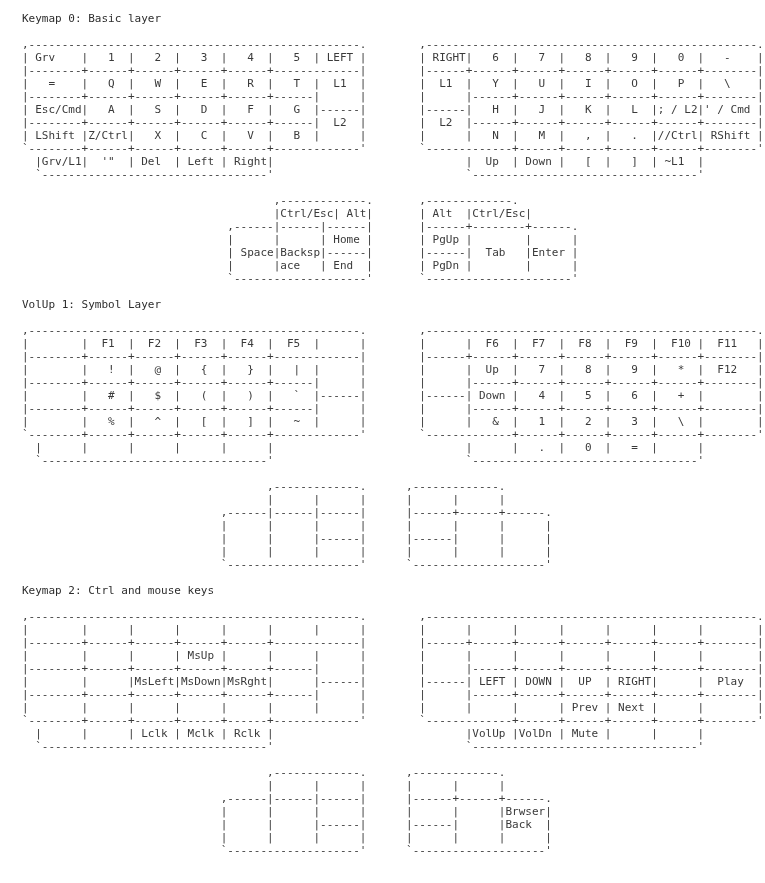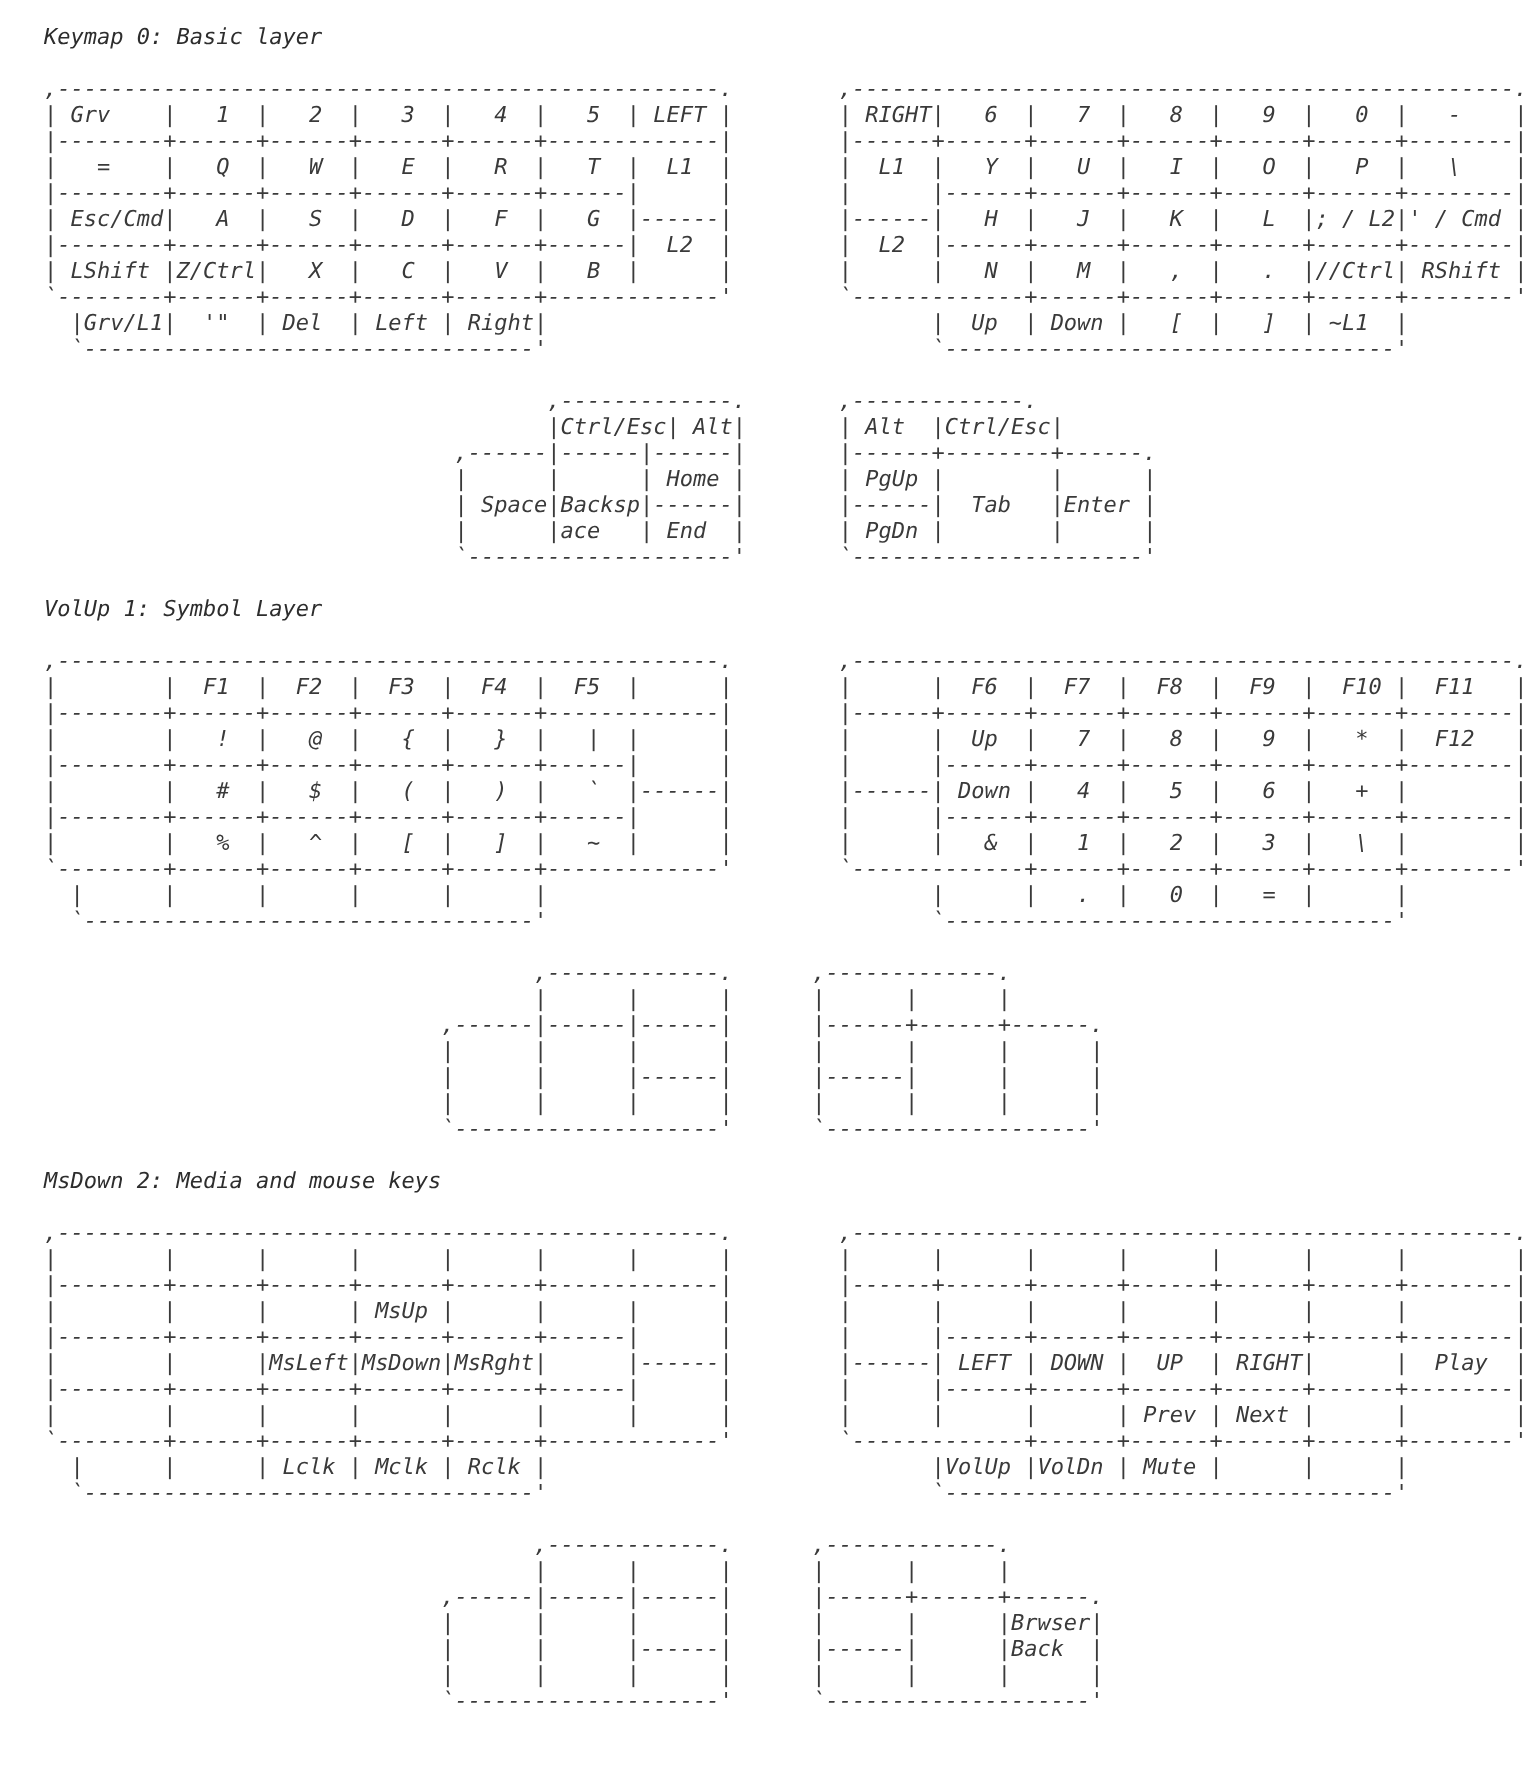--- a/index.html
+++ b/index.html
@@ -6,21 +6,20 @@
   body {
     width: 765px;
     height: 883px;
     background: #ffffff;
     overflow: hidden;
     font-family: "DejaVu Sans Mono", "Liberation Mono", monospace;
     color: #2d2d2d;
   }
   .doc {
     padding: 12px 0 0 22px;
-    font-style: italic;
   }
   .keymap { margin: 0 0 13px 0; }
   .keymap-title {
     font-size: 11px;
     line-height: 13px;
     margin: 0 0 13px 0;
     white-space: pre;
     color: #2d2d2d;
   }
   .keymap-art {
@@ -77,21 +76,21 @@
                                      ,-------------.      ,-------------.
                                      |      |      |      |      |      |
                               ,------|------|------|      |------+------+------.
                               |      |      |      |      |      |      |      |
                               |      |      |------|      |------|      |      |
                               |      |      |      |      |      |      |      |
                               `--------------------'      `--------------------'</pre>
   </section>
 
   <section class="keymap">
-    <div class="keymap-title">MsDown 2: Media and mouse keys</div>
+    <div class="keymap-title">Keymap 2: Ctrl and mouse keys</div>
     <pre class="keymap-art">,--------------------------------------------------.        ,--------------------------------------------------.
 |        |      |      |      |      |      |      |        |      |      |      |      |      |      |        |
 |--------+------+------+------+------+-------------|        |------+------+------+------+------+------+--------|
 |        |      |      | MsUp |      |      |      |        |      |      |      |      |      |      |        |
 |--------+------+------+------+------+------|      |        |      |------+------+------+------+------+--------|
 |        |      |MsLeft|MsDown|MsRght|      |------|        |------| LEFT | DOWN |  UP  | RIGHT|      |  Play  |
 |--------+------+------+------+------+------|      |        |      |------+------+------+------+------+--------|
 |        |      |      |      |      |      |      |        |      |      |      | Prev | Next |      |        |
 `--------+------+------+------+------+-------------'        `-------------+------+------+------+------+--------'
   |      |      | Lclk | Mclk | Rclk |                             |VolUp |VolDn | Mute |      |      |

